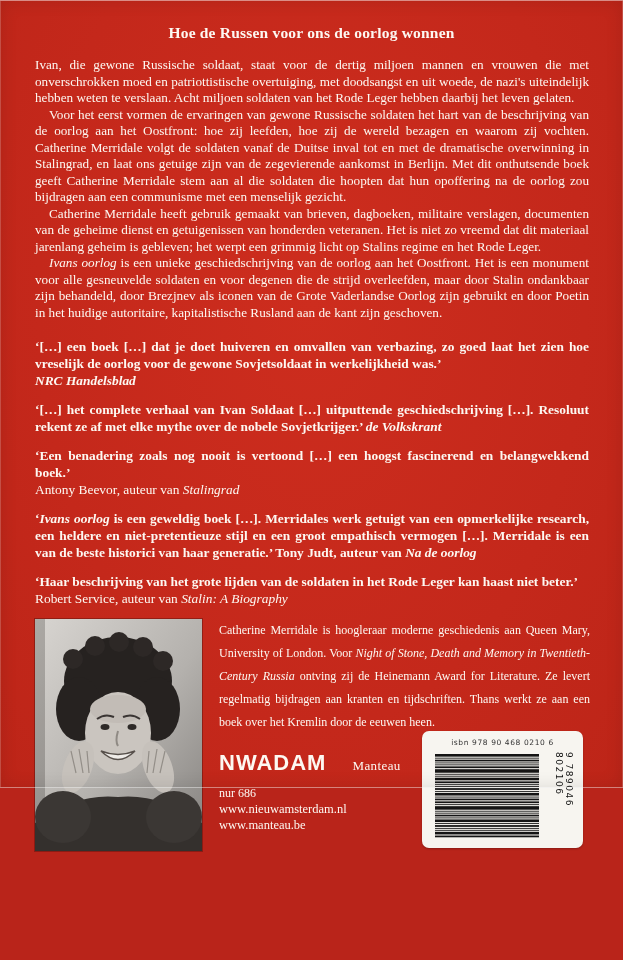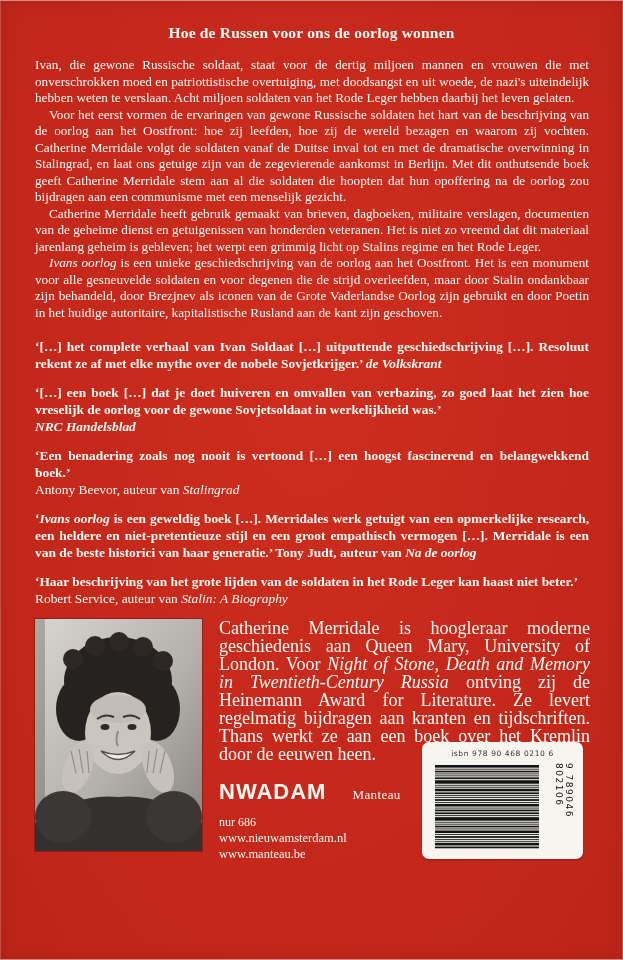--- a/index.html
+++ b/index.html
@@ -2,21 +2,21 @@
 <html><head>
 <meta charset="utf-8">
 <style>
   html,body{margin:0;padding:0;}
   body{
     width:623px;height:960px;overflow:hidden;
     font-family:"Liberation Serif", serif;
     background:#b9241a;
   }
   .page{
-    position:relative;width:623px;height:960px;
+    position:relative;width:623px;height:788px;
     background:radial-gradient(ellipse at 50% 38%, #cd2d1e 0%, #c4281b 62%, #bd2518 100%);
     color:#fdf8f2;
   }
   .page::after{
     content:"";position:absolute;inset:0;pointer-events:none;
     box-shadow: inset 0 0 0 1px rgba(255,255,255,0.20),
                 inset 0 1px 0 rgba(255,255,255,0.35),
                 inset 0 -1px 0 rgba(255,255,255,0.30),
                 inset 0 0 18px rgba(0,0,0,0.12);
   }
@@ -43,21 +43,21 @@
     margin:8px 33px 0 35px;
     display:flex;gap:17px;
   }
   .author-photo{
     flex:none;width:167px;height:232px;background:#888;
     box-shadow:0 0 0 1px rgba(0,0,0,0.25);
   }
   .author-photo svg{display:block;}
   .author-right{flex:1;position:relative;min-height:232px;}
   .author-bio{
-    font-size:18px;line-height:18px;text-align:justify;
+    font-size:12px;line-height:23px;text-align:justify;
   }
   .colophon{
     margin-top:16px;
   }
   .logo-row{display:flex;align-items:baseline;gap:26px;}
   .logo-nwadam{
     font-family:"Liberation Sans", sans-serif;
     font-weight:bold;font-size:22px;letter-spacing:1px;
   }
   .logo-manteau{
@@ -94,22 +94,22 @@
   <div class="cover-title">Hoe de Russen voor ons de oorlog wonnen</div>
 
   <div class="body-text">
     <p class="body-par"><span class="sg-n">Ivan, die gewone Russische soldaat, staat voor de dertig miljoen mannen en vrouwen die met onverschrokken moed en patriottistische overtuiging, met doodsangst en uit woede, de nazi's uiteindelijk hebben weten te verslaan. Acht miljoen soldaten van het Rode Leger hebben daarbij het leven gelaten.</span></p>
     <p class="body-par indent"><span class="sg-n">Voor het eerst vormen de ervaringen van gewone Russische soldaten het hart van de beschrijving van de oorlog aan het Oostfront: hoe zij leefden, hoe zij de wereld bezagen en waarom zij vochten. Catherine Merridale volgt de soldaten vanaf de Duitse inval tot en met de dramatische overwinning in Stalingrad, en laat ons getuige zijn van de zegevierende aankomst in Berlijn. Met dit onthutsende boek geeft Catherine Merridale stem aan al die soldaten die hoopten dat hun opoffering na de oorlog zou bijdragen aan een communisme met een menselijk gezicht.</span></p>
     <p class="body-par indent"><span class="sg-n">Catherine Merridale heeft gebruik gemaakt van brieven, dagboeken, militaire verslagen, documenten van de geheime dienst en getuigenissen van honderden veteranen. Het is niet zo vreemd dat dit materiaal jarenlang geheim is gebleven; het werpt een grimmig licht op Stalins regime en het Rode Leger.</span></p>
     <p class="body-par indent"><span class="sg-i">Ivans oorlog</span><span class="sg-n"> is een unieke geschiedschrijving van de oorlog aan het Oostfront. Het is een monument voor alle gesneuvelde soldaten en voor degenen die de strijd overleefden, maar door Stalin ondankbaar zijn behandeld, door Brezjnev als iconen van de Grote Vaderlandse Oorlog zijn gebruikt en door Poetin in het huidige autoritaire, kapitalistische Rusland aan de kant zijn geschoven.</span></p>
   </div>
 
   <div class="quotes">
+    <p class="quote"><span class="sg-b">‘[…] een boek […] dat je doet huiveren en omvallen van verbazing, zo goed laat het zien hoe vreselijk de oorlog voor de gewone Sovjetsoldaat in werkelijkheid was.’</span><br><span class="sg-bi">NRC Handelsblad</span></p>
     <p class="quote"><span class="sg-b">‘[…] het complete verhaal van Ivan Soldaat […] uitputtende geschiedschrijving […]. Resoluut rekent ze af met elke mythe over de nobele Sovjetkrijger.’ </span><span class="sg-bi">de Volkskrant</span></p>
-    <p class="quote"><span class="sg-b">‘[…] een boek […] dat je doet huiveren en omvallen van verbazing, zo goed laat het zien hoe vreselijk de oorlog voor de gewone Sovjetsoldaat in werkelijkheid was.’</span><br><span class="sg-bi">NRC Handelsblad</span></p>
     <p class="quote"><span class="sg-b">‘Een benadering zoals nog nooit is vertoond […] een hoogst fascinerend en belangwekkend boek.’</span><br><span class="sg-n">Antony Beevor, auteur van </span><span class="sg-i">Stalingrad</span></p>
     <p class="quote"><span class="sg-b">‘</span><span class="sg-bi">Ivans oorlog</span><span class="sg-b"> is een geweldig boek […]. Merridales werk getuigt van een opmerkelijke research, een heldere en niet-pretentieuze stijl en een groot empathisch vermogen […]. Merridale is een van de beste historici van haar generatie.’ </span><span class="sg-b">Tony Judt, auteur van </span><span class="sg-bi">Na de oorlog</span></p>
     <p class="quote"><span class="sg-b">‘Haar beschrijving van het grote lijden van de soldaten in het Rode Leger kan haast niet beter.’</span><br><span class="sg-n">Robert Service, auteur van </span><span class="sg-i">Stalin: A Biography</span></p>
   </div>
 
   <div class="author-section">
 
     <div class="author-photo">
       <svg width="167" height="232" viewBox="0 0 167 232" xmlns="http://www.w3.org/2000/svg">
         <defs>

